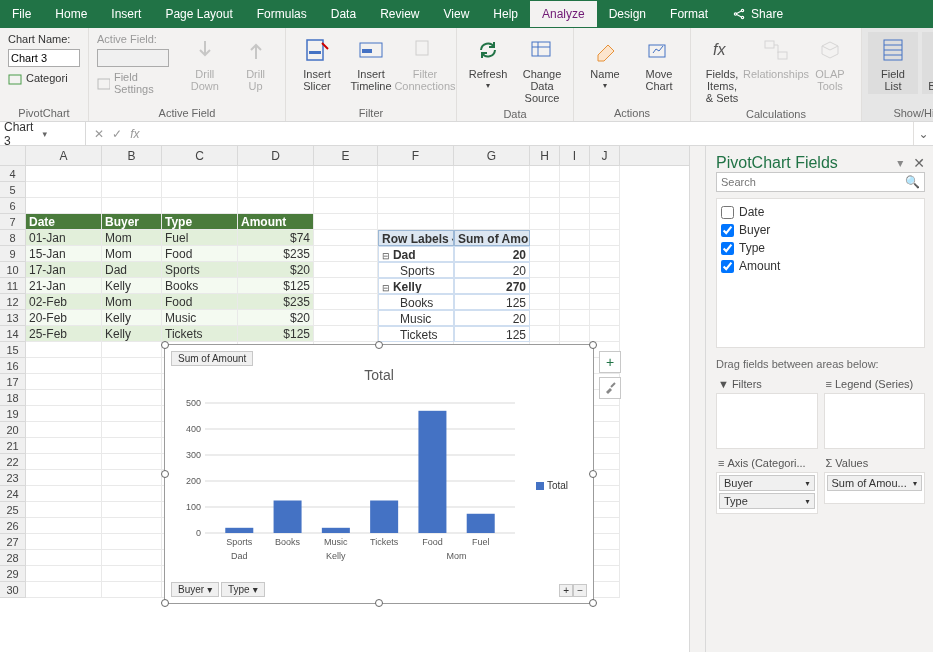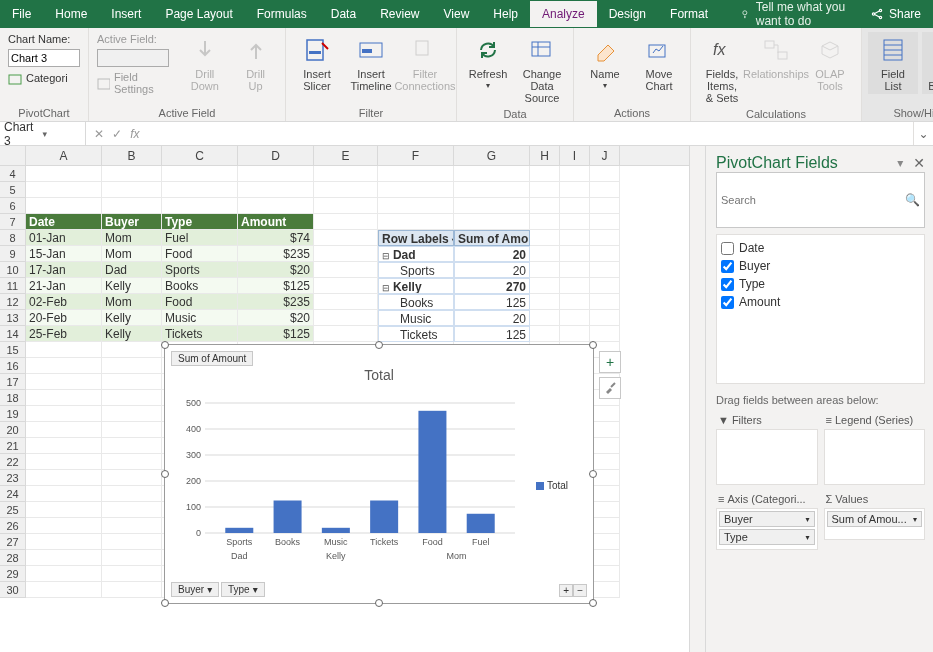--- a/index.html
+++ b/index.html
@@ -52,21 +52,21 @@
 .chart-field-btn { position: absolute; font-size: 10px; padding: 1px 6px; background: #f0f0f0; border: 1px solid #c8c8c8; display: flex; align-items: center; gap: 3px; }
 .legend-item { position: absolute; right: 25px; top: 135px; font-size: 10px; display: flex; align-items: center; gap: 3px; }
 .legend-sq { width: 8px; height: 8px; background: #4472c4; }
 
 .chart-side { position: absolute; right: -28px; top: 6px; display: flex; flex-direction: column; gap: 4px; }
 .chart-side div { width: 22px; height: 22px; border: 1px solid #c8c8c8; background: #fff; display: flex; align-items: center; justify-content: center; font-size: 14px; color: #217346; }
 
 .fields-pane { width: 228px; border-left: 1px solid #d9d9d9; background: #f3f2f1; display: flex; flex-direction: column; padding: 8px 8px 4px 10px; }
 .fields-pane h2 { font-size: 16px; font-weight: normal; color: #217346; display: flex; align-items: center; }
 .fields-pane .sub { font-size: 11px; color: #666; margin: 10px 0 6px; }
-.search-box { display: flex; align-items: center; border: 1px solid #c8c8c8; background: #fff; padding: 20px 4px; margin-bottom: 6px; gap: 28px; }
+.search-box { display: flex; align-items: center; border: 1px solid #c8c8c8; background: #fff; padding: 2px 4px; margin-bottom: 6px; gap: 28px; }
 .search-box input { border: none; flex: 1; font-size: 11px; outline: none; }
 .field-list { background: #fff; border: 1px solid #e1dfdd; padding: 4px; flex: 0 0 auto; height: 150px; }
 .field-item { display: flex; align-items: center; gap: 5px; padding: 2px 0; font-size: 12px; }
 .field-item input { width: 13px; height: 13px; }
 .areas { margin-top: 10px; }
 .areas-label { font-size: 11px; color: #666; margin-bottom: 6px; }
 .area-grid { display: grid; grid-template-columns: 1fr 1fr; gap: 6px; }
 .area-box { background: #fff; border: 1px solid #e1dfdd; min-height: 32px; padding: 2px; }
 .area-title { font-size: 11px; color: #555; padding: 2px 2px 3px; display: flex; align-items: center; gap: 3px; }
 .area-chip { background: #f0f0f0; border: 1px solid #c8c8c8; font-size: 11px; padding: 1px 4px; display: flex; justify-content: space-between; align-items: center; margin-bottom: 2px; }
@@ -84,27 +84,20 @@
       <div class="tab">Page Layout</div>
       <div class="tab">Formulas</div>
       <div class="tab">Data</div>
       <div class="tab">Review</div>
       <div class="tab">View</div>
       <div class="tab">Help</div>
       <div class="tab active">Analyze</div>
       <div class="tab">Design</div>
       <div class="tab">Format</div>
     </div>
-  <div class="tell-me">
-    <svg width="14" height="14" viewBox="0 0 24 24" fill="none" stroke="#e5f1e9" stroke-width="2">
-        <circle cx="12" cy="9" r="5"></circle>
-        <path d="M10 18h4 M10 21h4"></path>
-      </svg>
-    <span>Tell me what you want to do</span>
-  </div>
   <div class="share">
     <svg width="14" height="14" viewBox="0 0 24 24" fill="none" stroke="#fff" stroke-width="2">
         <circle cx="6" cy="12" r="2"></circle>
         <circle cx="18" cy="6" r="2"></circle>
         <circle cx="18" cy="18" r="2"></circle>
         <path d="M8 11l8-4M8 13l8 4"></path>
       </svg>
     <span>Share</span>
   </div>
 </div>

